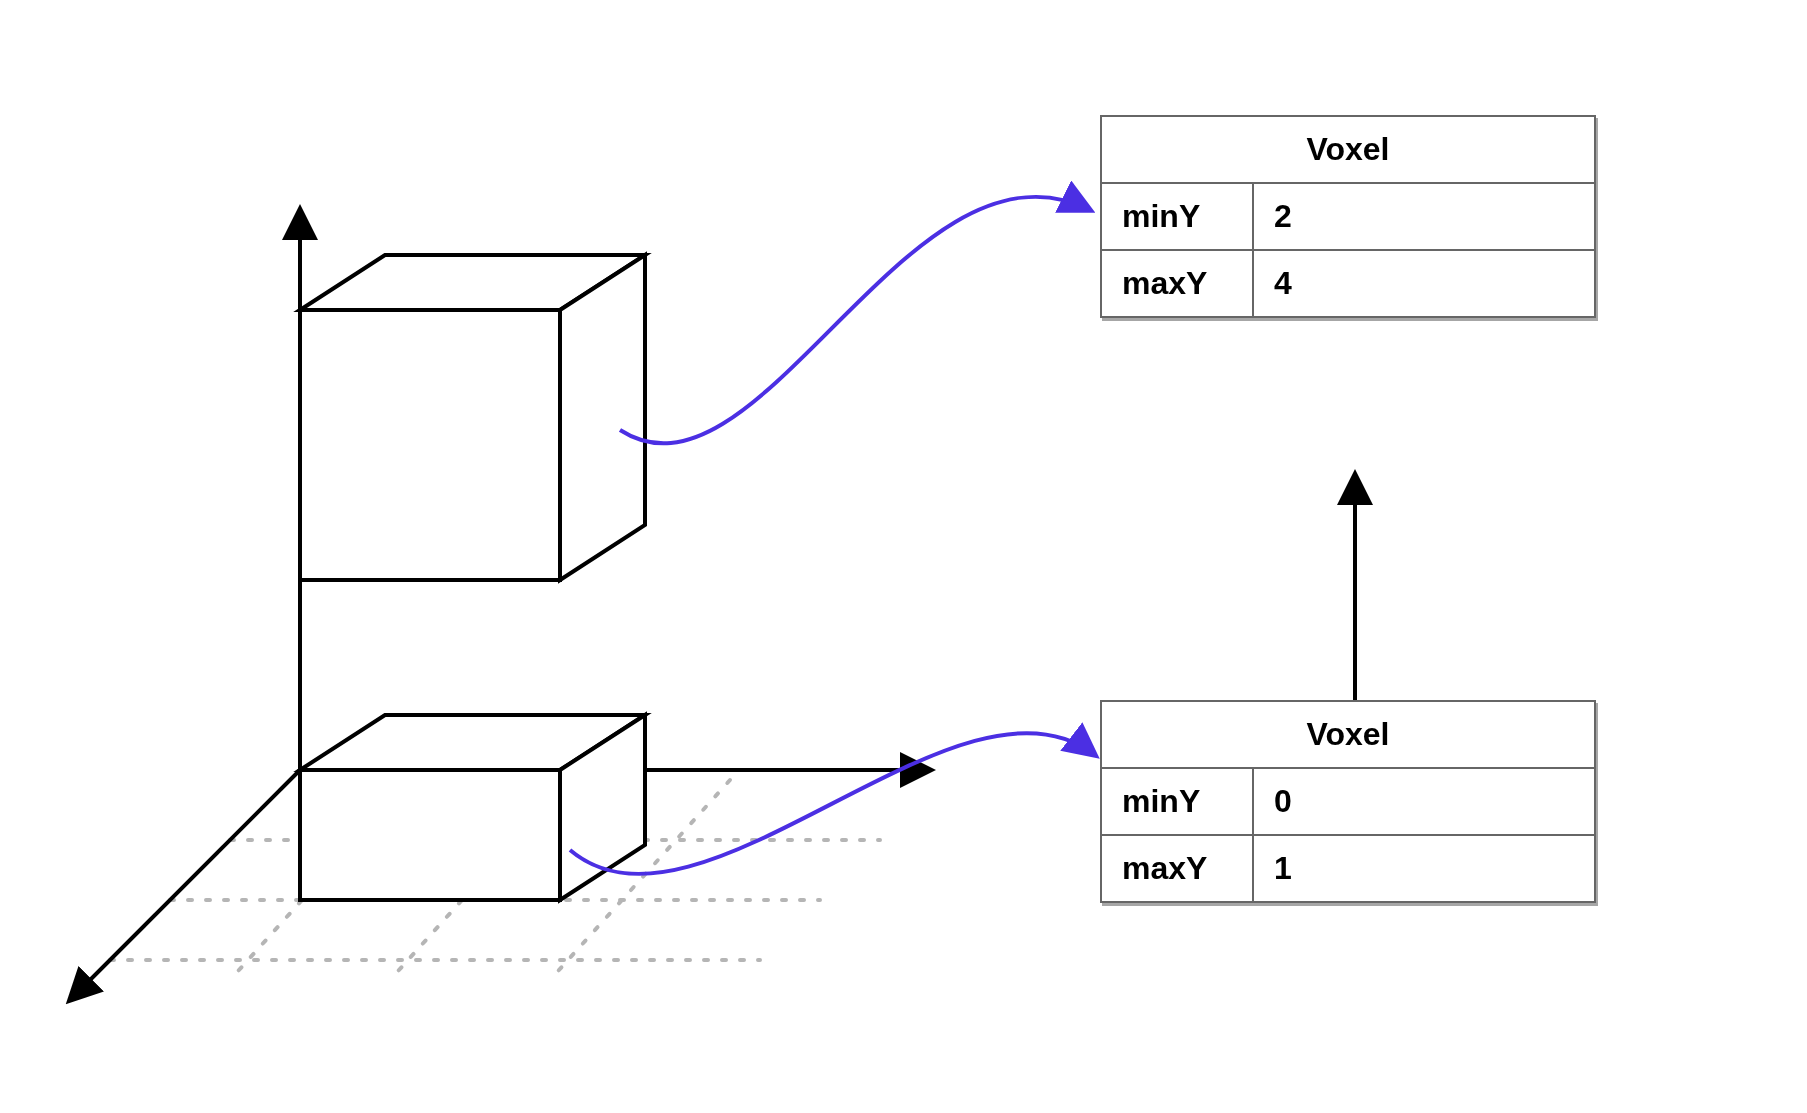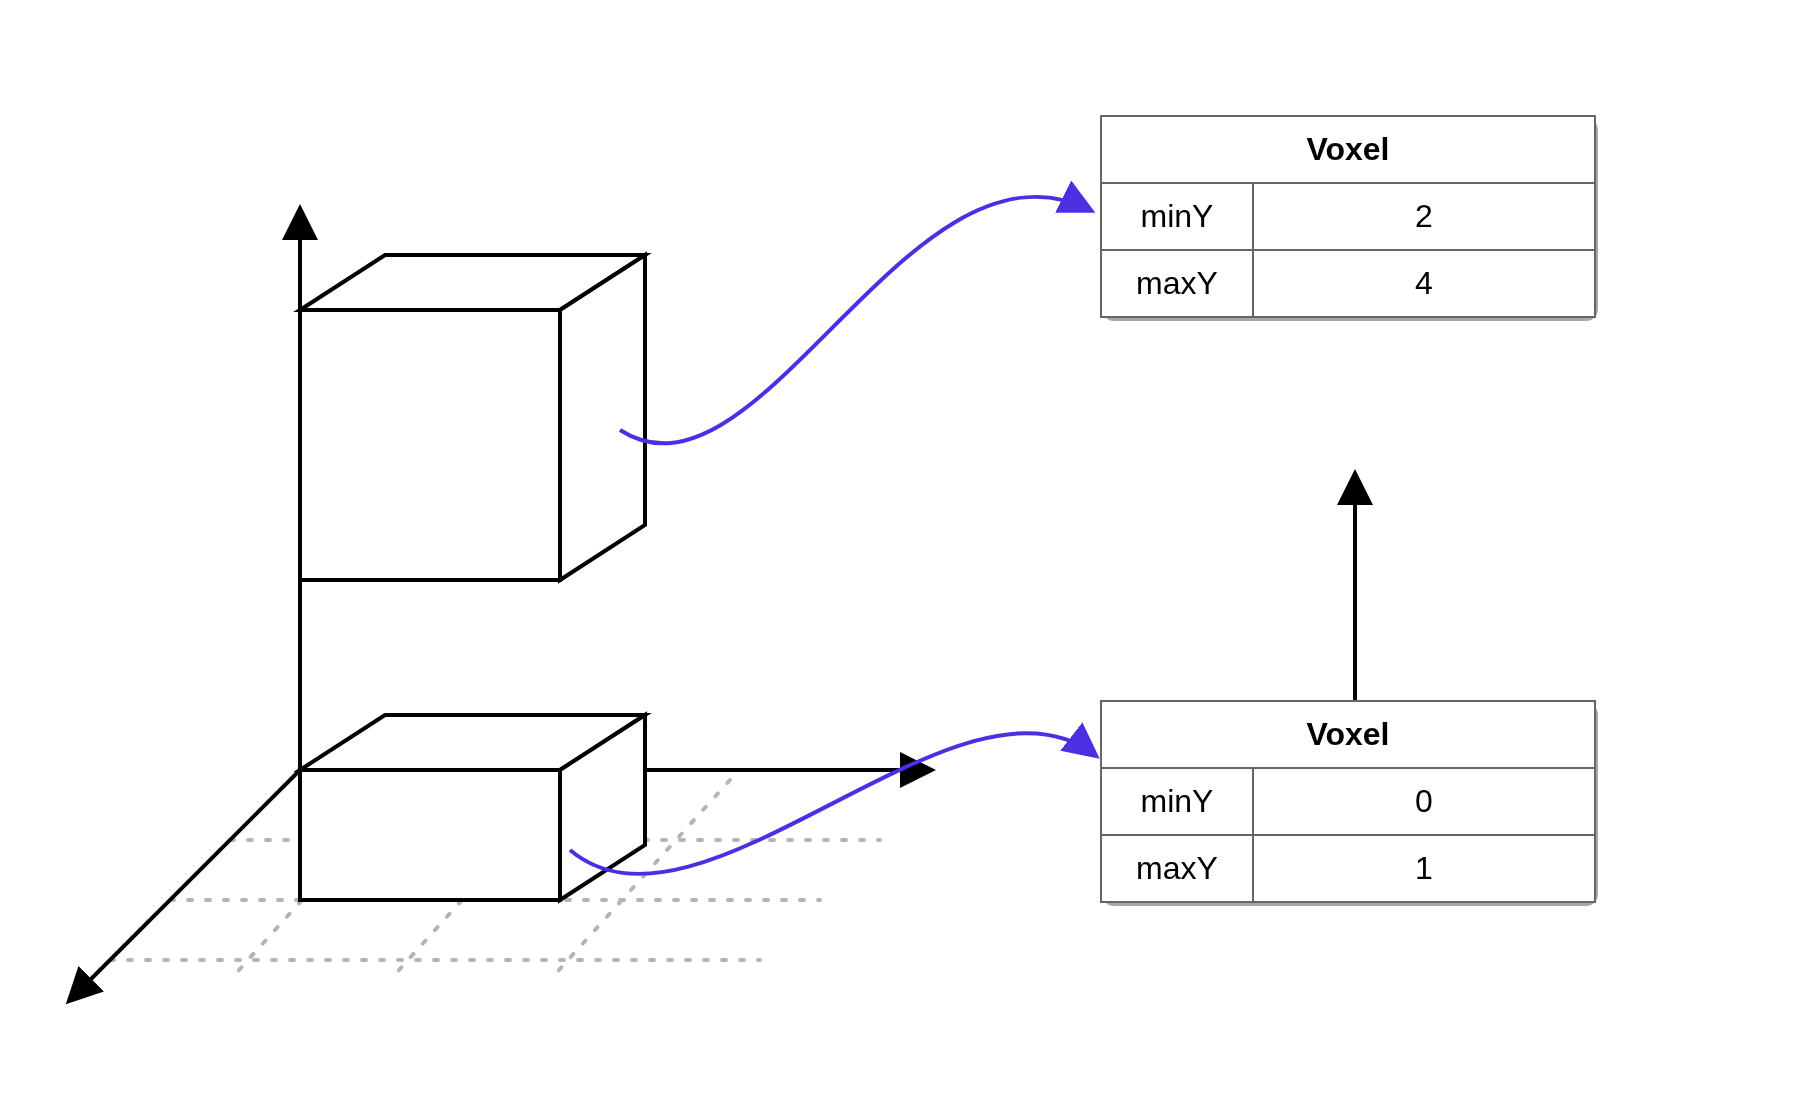--- a/index.html
+++ b/index.html
@@ -10,28 +10,27 @@
     background: #ffffff;
     font-family: Arial, Helvetica, sans-serif;
     color: #000;
   }
   svg { display: block; }
   .voxel-table {
     position: absolute;
     border-collapse: collapse;
     background: #f0abfc;
     box-shadow: 2px 3px 0 rgba(0,0,0,0.35);
-    border-radius: 12px;
   }
   .voxel-table th, .voxel-table td {
     border: 2px solid #666;
     font-size: 32px;
-    text-align: center;
+    text-align: left;
     padding: 14px 20px;
-    font-weight: normal;
+    font-weight: bold;
     background: #fff;
   }
   .voxel-table th {
     font-weight: bold;
     text-align: center;
   }
   .voxel-table .keycol { width: 110px; }
   .voxel-table .valcol { width: 300px; }
 </style>
 </head>

